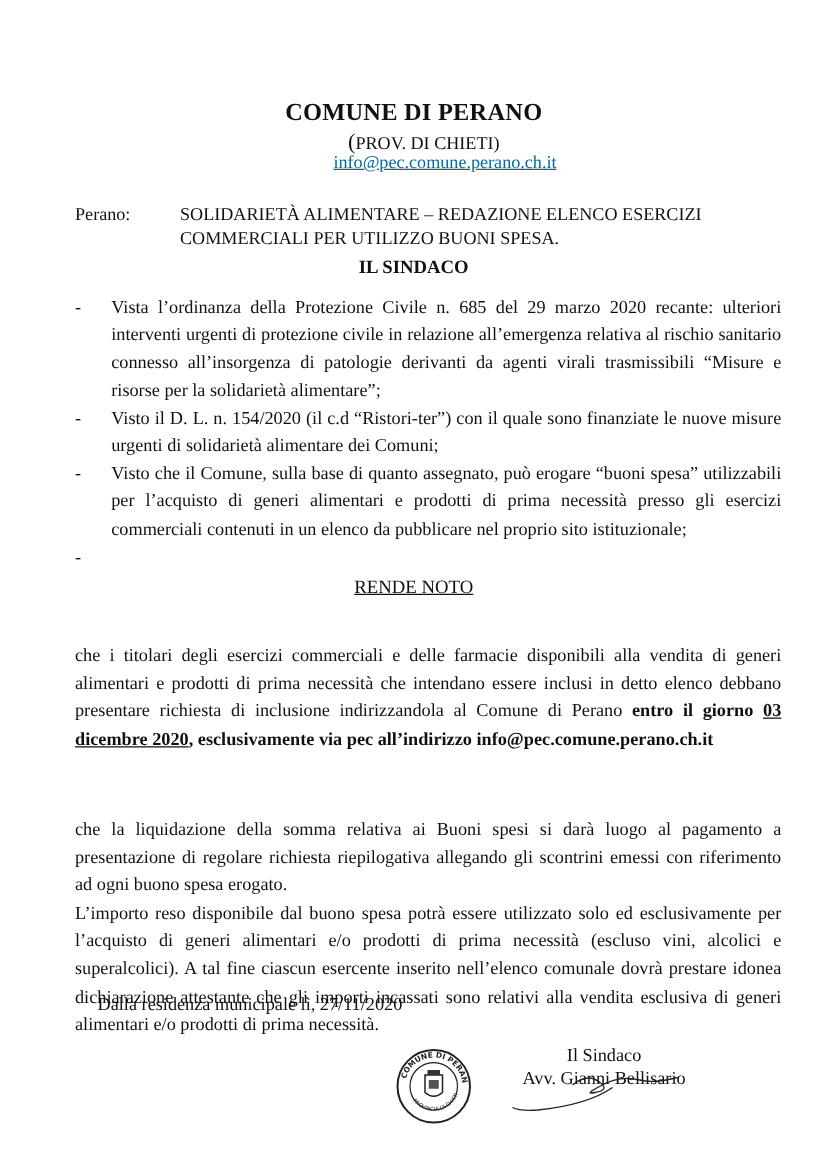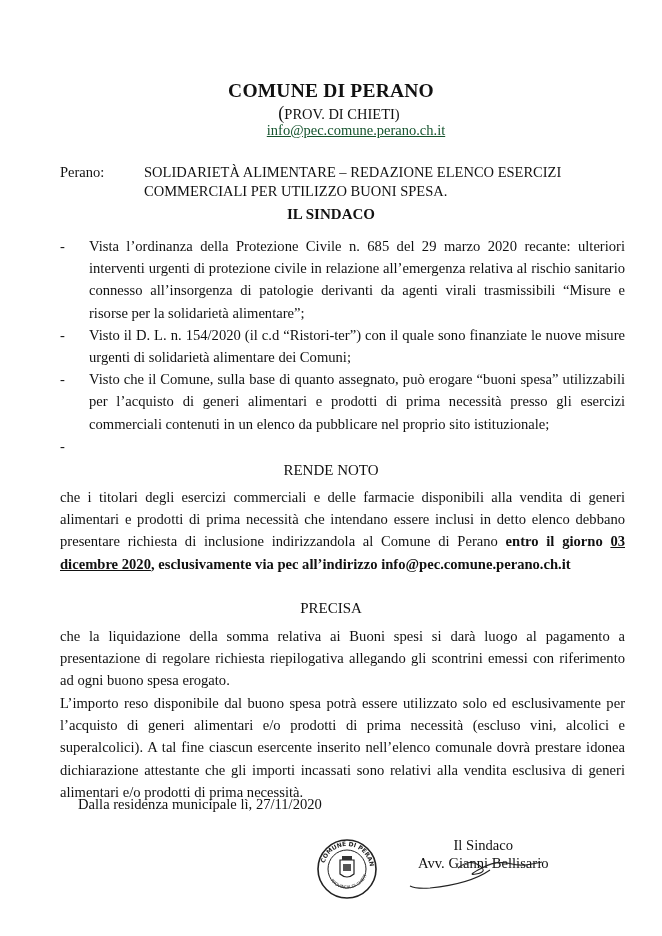--- a/index.html
+++ b/index.html
@@ -4,30 +4,30 @@
 <style>
   html, body { margin: 0; padding: 0; background: #ffffff; }
   body { width: 662px; height: 936px; position: relative; overflow: hidden;
          font-family: "Liberation Serif", "DejaVu Serif", serif; color: #111; }
   .page { position: absolute; left: 0; top: 0; width: 662px; height: 936px; border-radius: 8px; }
   .hdr-title { position: absolute; top: 80px; left: 0; width: 662px; text-align: center;
                font-weight: bold; font-size: 19.5px; letter-spacing: 0.2px; }
   .hdr-prov { position: absolute; top: 103px; left: 8px; width: 662px; text-align: center; font-size: 14.5px; }
   .hdr-prov .big { font-size: 18px; }
   .hdr-mail { position: absolute; top: 122px; left: 0; width: 662px; text-align: center; font-size: 14.5px;
-              color: #14532d; text-decoration: underline; padding-left: 50px; box-sizing: border-box; }
+              color: #0369a1; text-decoration: underline; padding-left: 50px; box-sizing: border-box; }
   .oggetto { position: absolute; top: 163px; left: 60px; width: 570px; font-size: 14.5px; line-height: 19px; }
   .oggetto .lbl { position: absolute; left: 0; top: 0; }
   .oggetto .txt { position: absolute; left: 84px; top: 0; width: 500px; }
   .heading { position: absolute; left: 0; width: 662px; text-align: center; font-size: 15px; }
   .heading.bold { font-weight: bold; }
   .bullets { position: absolute; top: 235px; left: 60px; width: 565px; font-size: 14.6px; line-height: 22.2px; }
   .bullet { position: relative; padding-left: 29px; text-align: justify; }
   .bullet .dash { position: absolute; left: 0; top: 0; }
-  .para { position: absolute; left: 60px; width: 565px; font-size: 14.6px; line-height: 22.2px; text-align: justify; }
+  .para { position: absolute; left: 60px; width: 565px; font-size: 14.6px; line-height: 22.2px; text-align: justify; margin-top: 28px; }
   .para .b { font-weight: bold; }
   .para .u { text-decoration: underline; }
   .dalla { position: absolute; top: 796px; left: 78px; font-size: 14.6px; }
   .sign { position: absolute; top: 836px; left: 418px; font-size: 14.6px; line-height: 18px; text-align: center; }
   .seal { position: absolute; left: 316px; top: 838px; width: 62px; height: 62px; }
   .scribble { position: absolute; left: 400px; top: 848px; width: 160px; height: 42px; }
 </style>
 </head>
 <body>
 
@@ -47,25 +47,24 @@
 
   <div class="heading bold" style="top:206px;">IL SINDACO</div>
 
   <div class="bullets">
     <div class="bullet"><span class="dash">-</span><span>Vista l’ordinanza della Protezione Civile n. 685 del 29 marzo 2020 recante: ulteriori interventi urgenti di protezione civile in relazione all’emergenza relativa al rischio sanitario connesso all’insorgenza di patologie derivanti da agenti virali trasmissibili “Misure e risorse per la solidarietà alimentare”;</span></div>
     <div class="bullet"><span class="dash">-</span><span>Visto il D. L. n. 154/2020 (il c.d “Ristori-ter”) con il quale sono finanziate le nuove misure urgenti di solidarietà alimentare dei Comuni;</span></div>
     <div class="bullet"><span class="dash">-</span><span>Visto che il Comune, sulla base di quanto assegnato, può erogare “buoni spesa” utilizzabili per l’acquisto di generi alimentari e prodotti di prima necessità presso gli esercizi commerciali contenuti in un elenco da pubblicare nel proprio sito istituzionale;</span></div>
     <div class="bullet"><span class="dash">-</span></div>
   </div>
 
-  <div class="heading" style="top:462px;">RENDE NOTO</div>
+  <div class="heading" style="top:462px;text-decoration:underline;">RENDE NOTO</div>
 
   <div class="para" style="top:486px;"><span>che i titolari degli esercizi commerciali e delle farmacie disponibili alla vendita di generi alimentari e prodotti di prima necessità che intendano essere inclusi in detto elenco debbano presentare richiesta di inclusione indirizzandola al Comune di Perano </span><span class="b">entro il giorno </span><span class="b u">03 dicembre 2020</span><span class="b">, esclusivamente via pec all’indirizzo info@pec.comune.perano.ch.it</span></div>
 
-  <div class="heading" style="top:600px;">PRECISA</div>
 
   <div class="para" style="top:625px;">che la liquidazione della somma relativa ai Buoni spesi si darà luogo al pagamento a presentazione di regolare richiesta riepilogativa allegando gli scontrini emessi con riferimento ad ogni buono spesa erogato.</div>
   <div class="para" style="top:692px;">L’importo reso disponibile dal buono spesa potrà essere utilizzato solo ed esclusivamente per l’acquisto di generi alimentari e/o prodotti di prima necessità (escluso vini, alcolici e superalcolici). A tal fine ciascun esercente inserito nell’elenco comunale dovrà prestare idonea dichiarazione attestante che gli importi incassati sono relativi alla vendita esclusiva di generi alimentari e/o prodotti di prima necessità.</div>
 
   <div class="dalla">Dalla residenza municipale lì, 27/11/2020</div>
 
   <svg class="seal" viewBox="0 0 62 62">
     <circle cx="31" cy="31" r="29" fill="none" stroke="#222" stroke-width="1.6"></circle>
     <circle cx="31" cy="31" r="19" fill="none" stroke="#222" stroke-width="1"></circle>
     <path d="M24 22 h14 v14 q-7 6 -14 0 z" fill="none" stroke="#222" stroke-width="1.2"></path>

